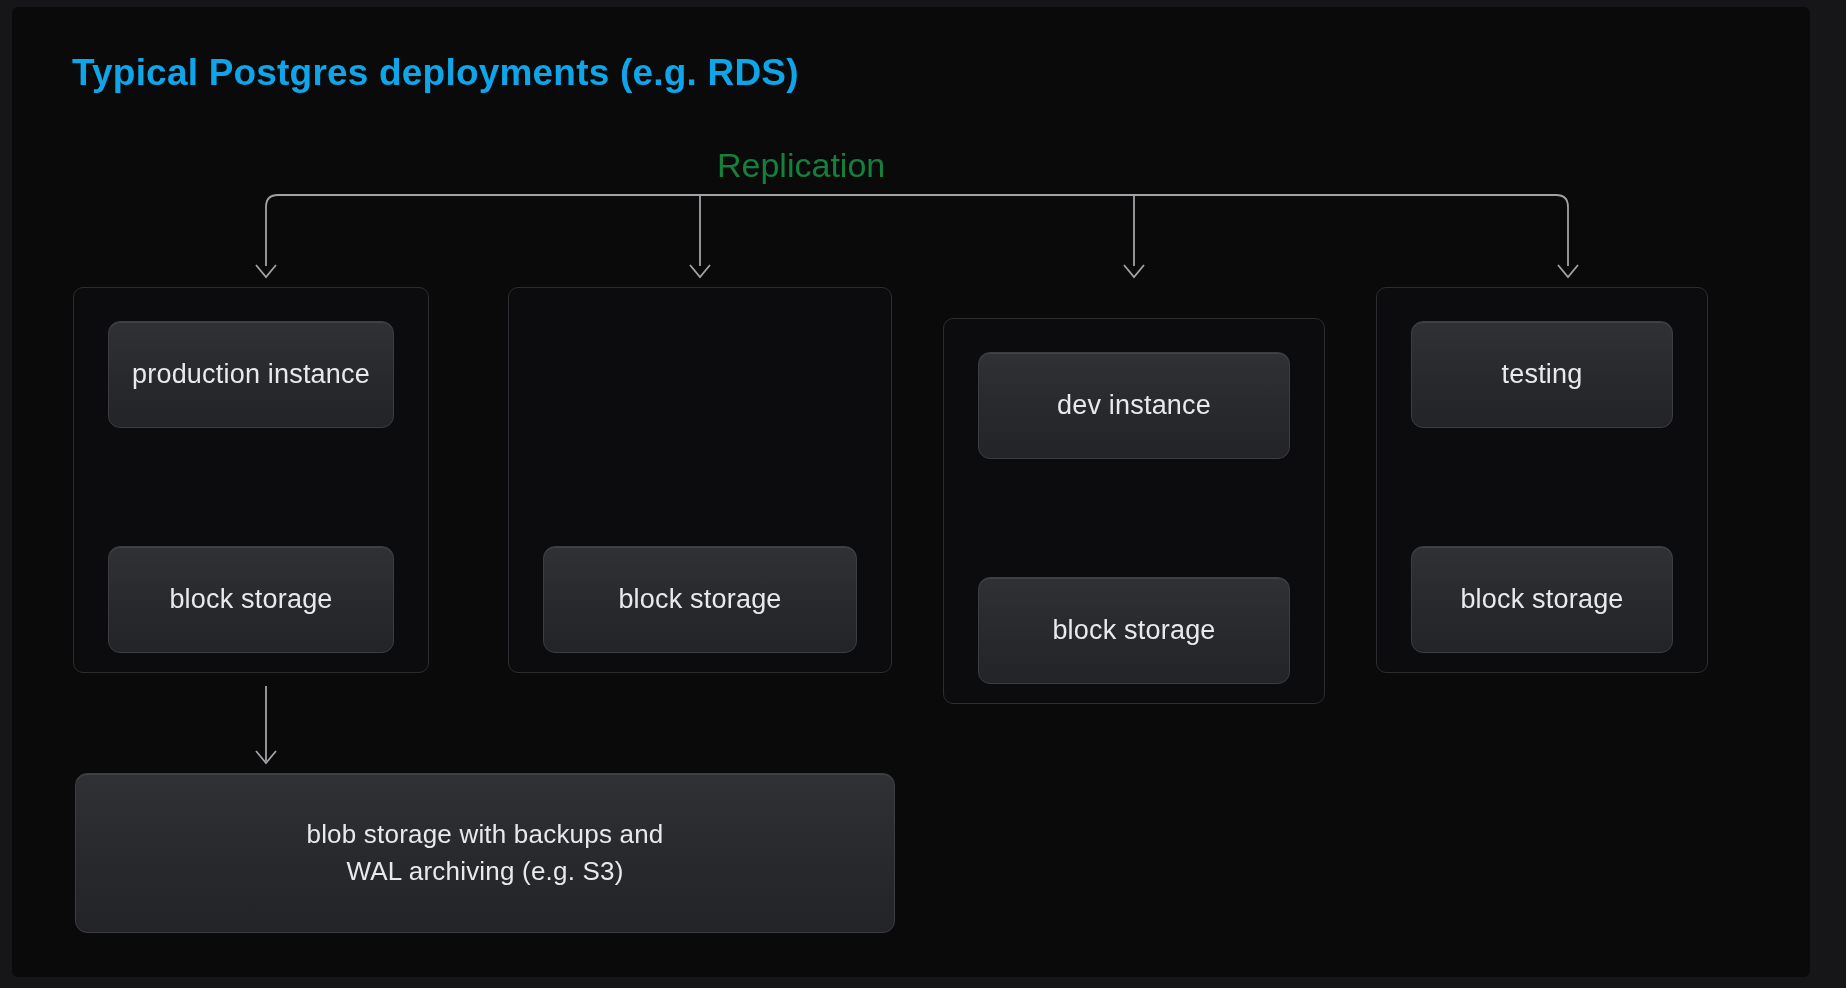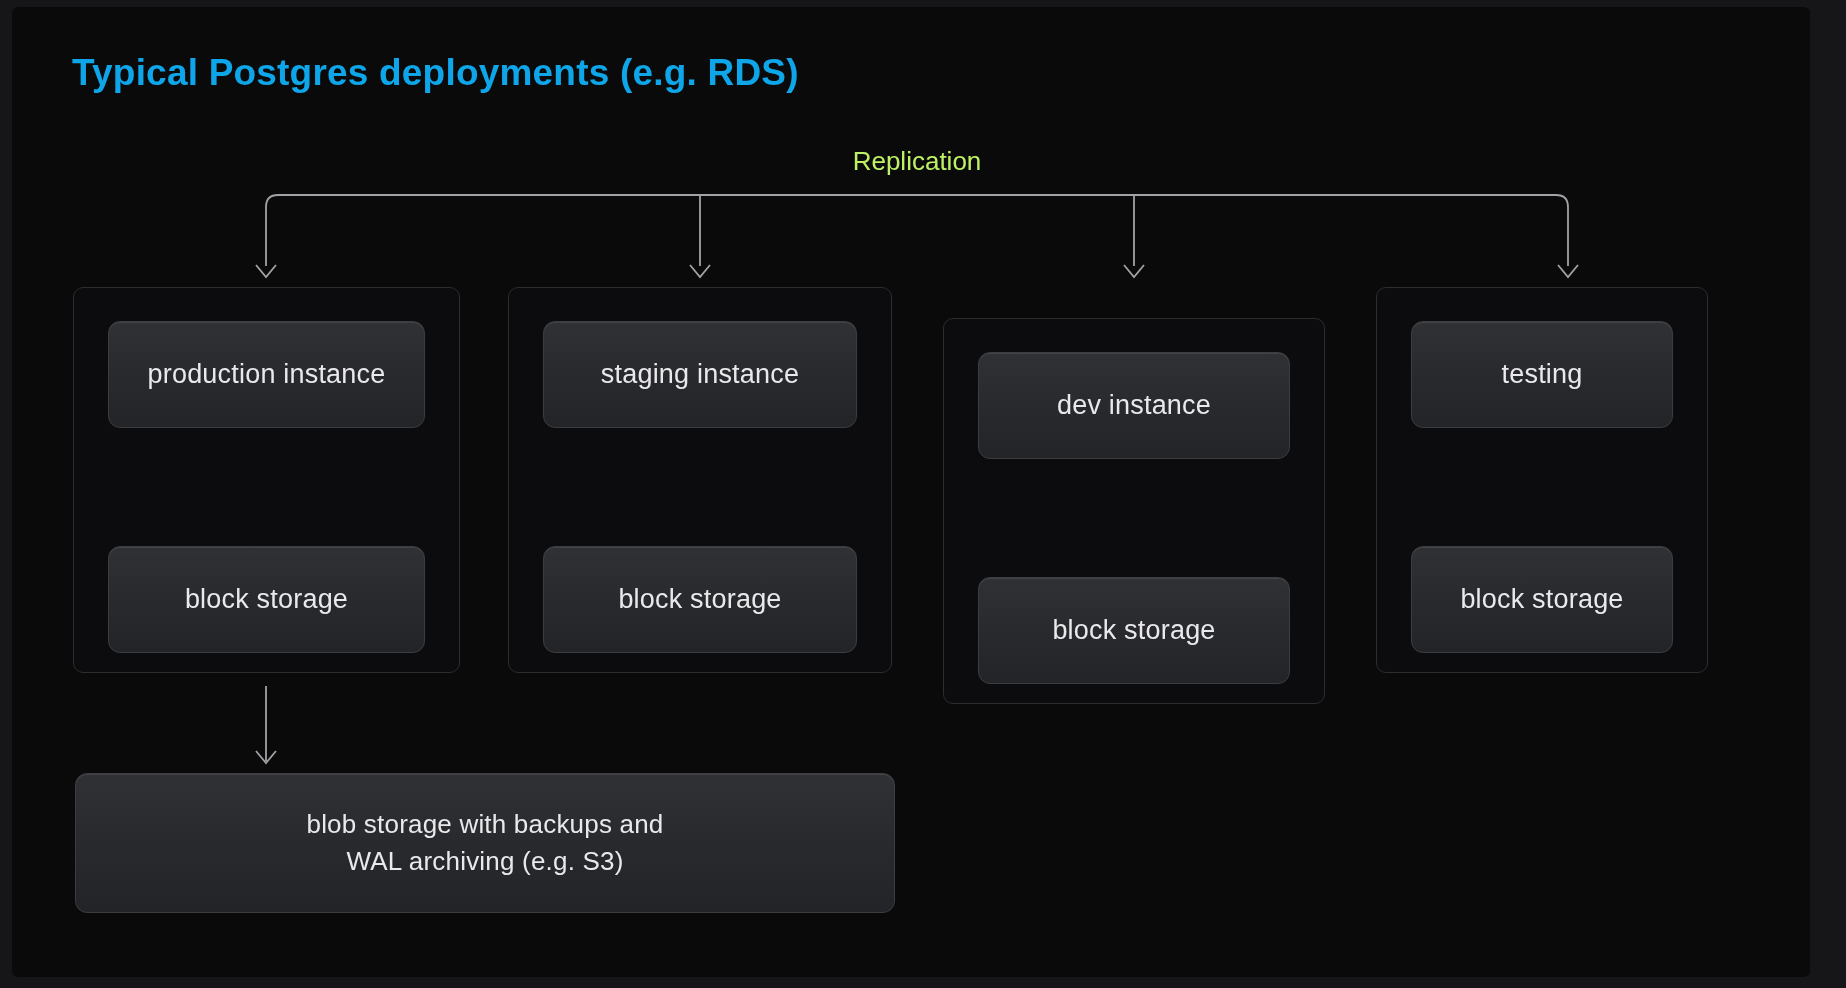--- a/index.html
+++ b/index.html
@@ -32,23 +32,22 @@
     font-weight: 600;
     letter-spacing: 0.2px;
     color: #0ea5e9;
     margin: 0;
   }
   .replication-label {
     position: absolute;
     left: 717px;
     top: 146px;
     width: 400px;
-    text-align: center;
-    font-size: 26px;
-    color: #bef264;
+    font-size: 34px;
+    color: #15803d;
   }
   .connectors {
     position: absolute;
     left: 0;
     top: 0;
     width: 1846px;
     height: 988px;
     pointer-events: none;
   }
   .column {
@@ -77,21 +76,21 @@
     font-size: 27px;
     letter-spacing: 0.2px;
   }
   .node.instance { top: 33px; }
   .node.storage  { top: 258px; }
   .blob-node {
     position: absolute;
     left: 75px;
     top: 773px;
     width: 820px;
-    height: 140px;
+    height: 160px;
     border-radius: 12px;
     background: linear-gradient(180deg, #2f3135 0%, #28292d 55%, #232428 100%);
     border: 1px solid #3b3d41;
     box-shadow: inset 0 1px 0 rgba(255,255,255,0.09);
     box-sizing: border-box;
     display: flex;
     flex-direction: column;
     align-items: center;
     justify-content: center;
     color: #e9e9eb;
@@ -137,27 +136,26 @@
       <path d="M 1559 451 L 1568 440 L 1577 451"></path>
       <path d="M 1559 508 L 1568 519 L 1577 508"></path>
     </g>
 
     <g>
       <path d="M 266 686 L 266 761"></path>
       <path d="M 256 751 L 266 763 L 276 751"></path>
     </g>
   </svg>
 
-  <div class="column" style="left:73px; width:387px;">
+  <div class="column" style="left:73px; width:356px;">
     <div class="node instance">production instance</div>
     <div class="node storage">block storage</div>
   </div>
 
   <div class="column" style="left:508px; width:384px;">
-    <div class="node instance">staging instance</div>
     <div class="node storage">block storage</div>
   </div>
 
   <div class="column" style="left:943px; width:382px;margin-top:31px;">
     <div class="node instance">dev instance</div>
     <div class="node storage">block storage</div>
   </div>
 
   <div class="column" style="left:1376px; width:332px;">
     <div class="node instance">testing</div>

